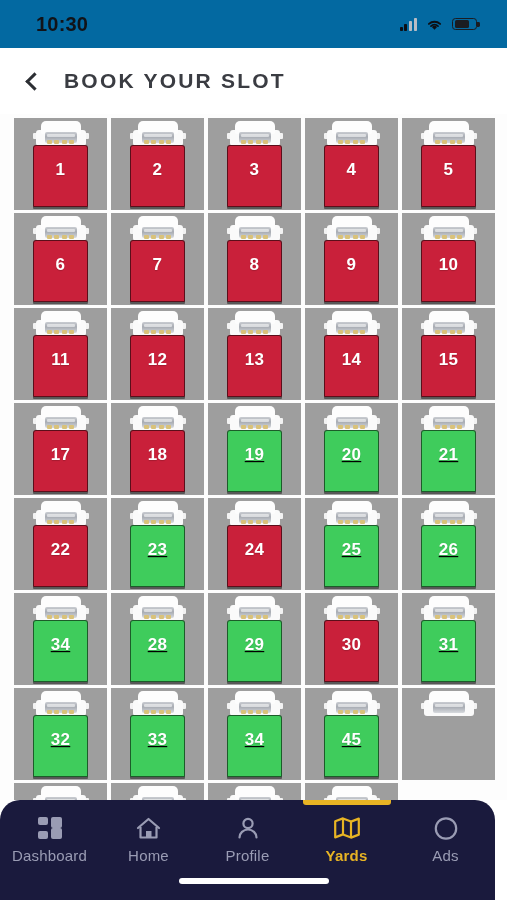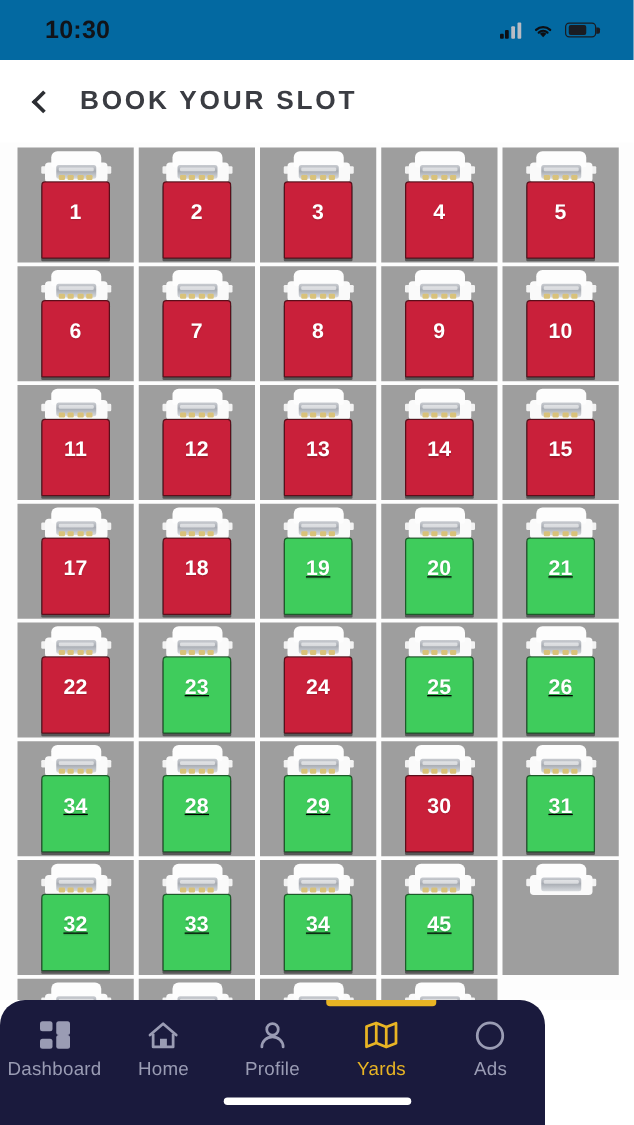--- a/index.html
+++ b/index.html
@@ -151,38 +151,38 @@
     font-size:17px; font-weight:bold;
     color:#ffffff;
     margin-top:14px;
     letter-spacing:0.3px;
     text-shadow:0 1px 1px rgba(0,0,0,0.18);
   }
 
   
   .bottom-nav {
     position:absolute; bottom:0; left:0;
-    width:436px; height:100px;
+    width:495px; height:100px;
     background:#1a1a3d;
     border-top-left-radius:20px; border-top-right-radius:20px;
     display:flex; align-items:flex-start; justify-content:space-around;
     padding-top:15px;
   }
   .nav-item {
     width:90px;
     display:flex; flex-direction:column; align-items:center; gap:6px;
     position:relative; cursor:pointer;
   }
   .nav-indicator {
     position:absolute; top:-15px; left:50%; transform:translateX(-50%);
     width:88px; height:5px; background:#e8b424; border-radius:0 0 3px 3px;
   }
   .nav-icon { height:26px; display:flex; align-items:center; justify-content:center; }
   .nav-label { font-size:15px; color:#9a9cb4; letter-spacing:0.2px; }
-  .nav-item.active .nav-label { color:#e8b424; font-weight:normal; }
+  .nav-item.active .nav-label { color:#e8b424; font-weight:bold; }
 
   
   .icon-dash { display:grid; grid-template-columns:10px 11px; grid-template-rows:11px 8px; gap:3px; }
   .icon-dash i { display:block; background:#9a9cb4; border-radius:2px; }
   .icon-dash i:nth-child(2){ grid-row:1/2; height:8px; align-self:start; }
   .icon-dash i:nth-child(3){ height:8px; }
   .icon-dash i:nth-child(4){ height:11px; margin-top:-3px; }
 
   .home-indicator {
     position:absolute; bottom:16px; left:50%; transform:translateX(-50%);

